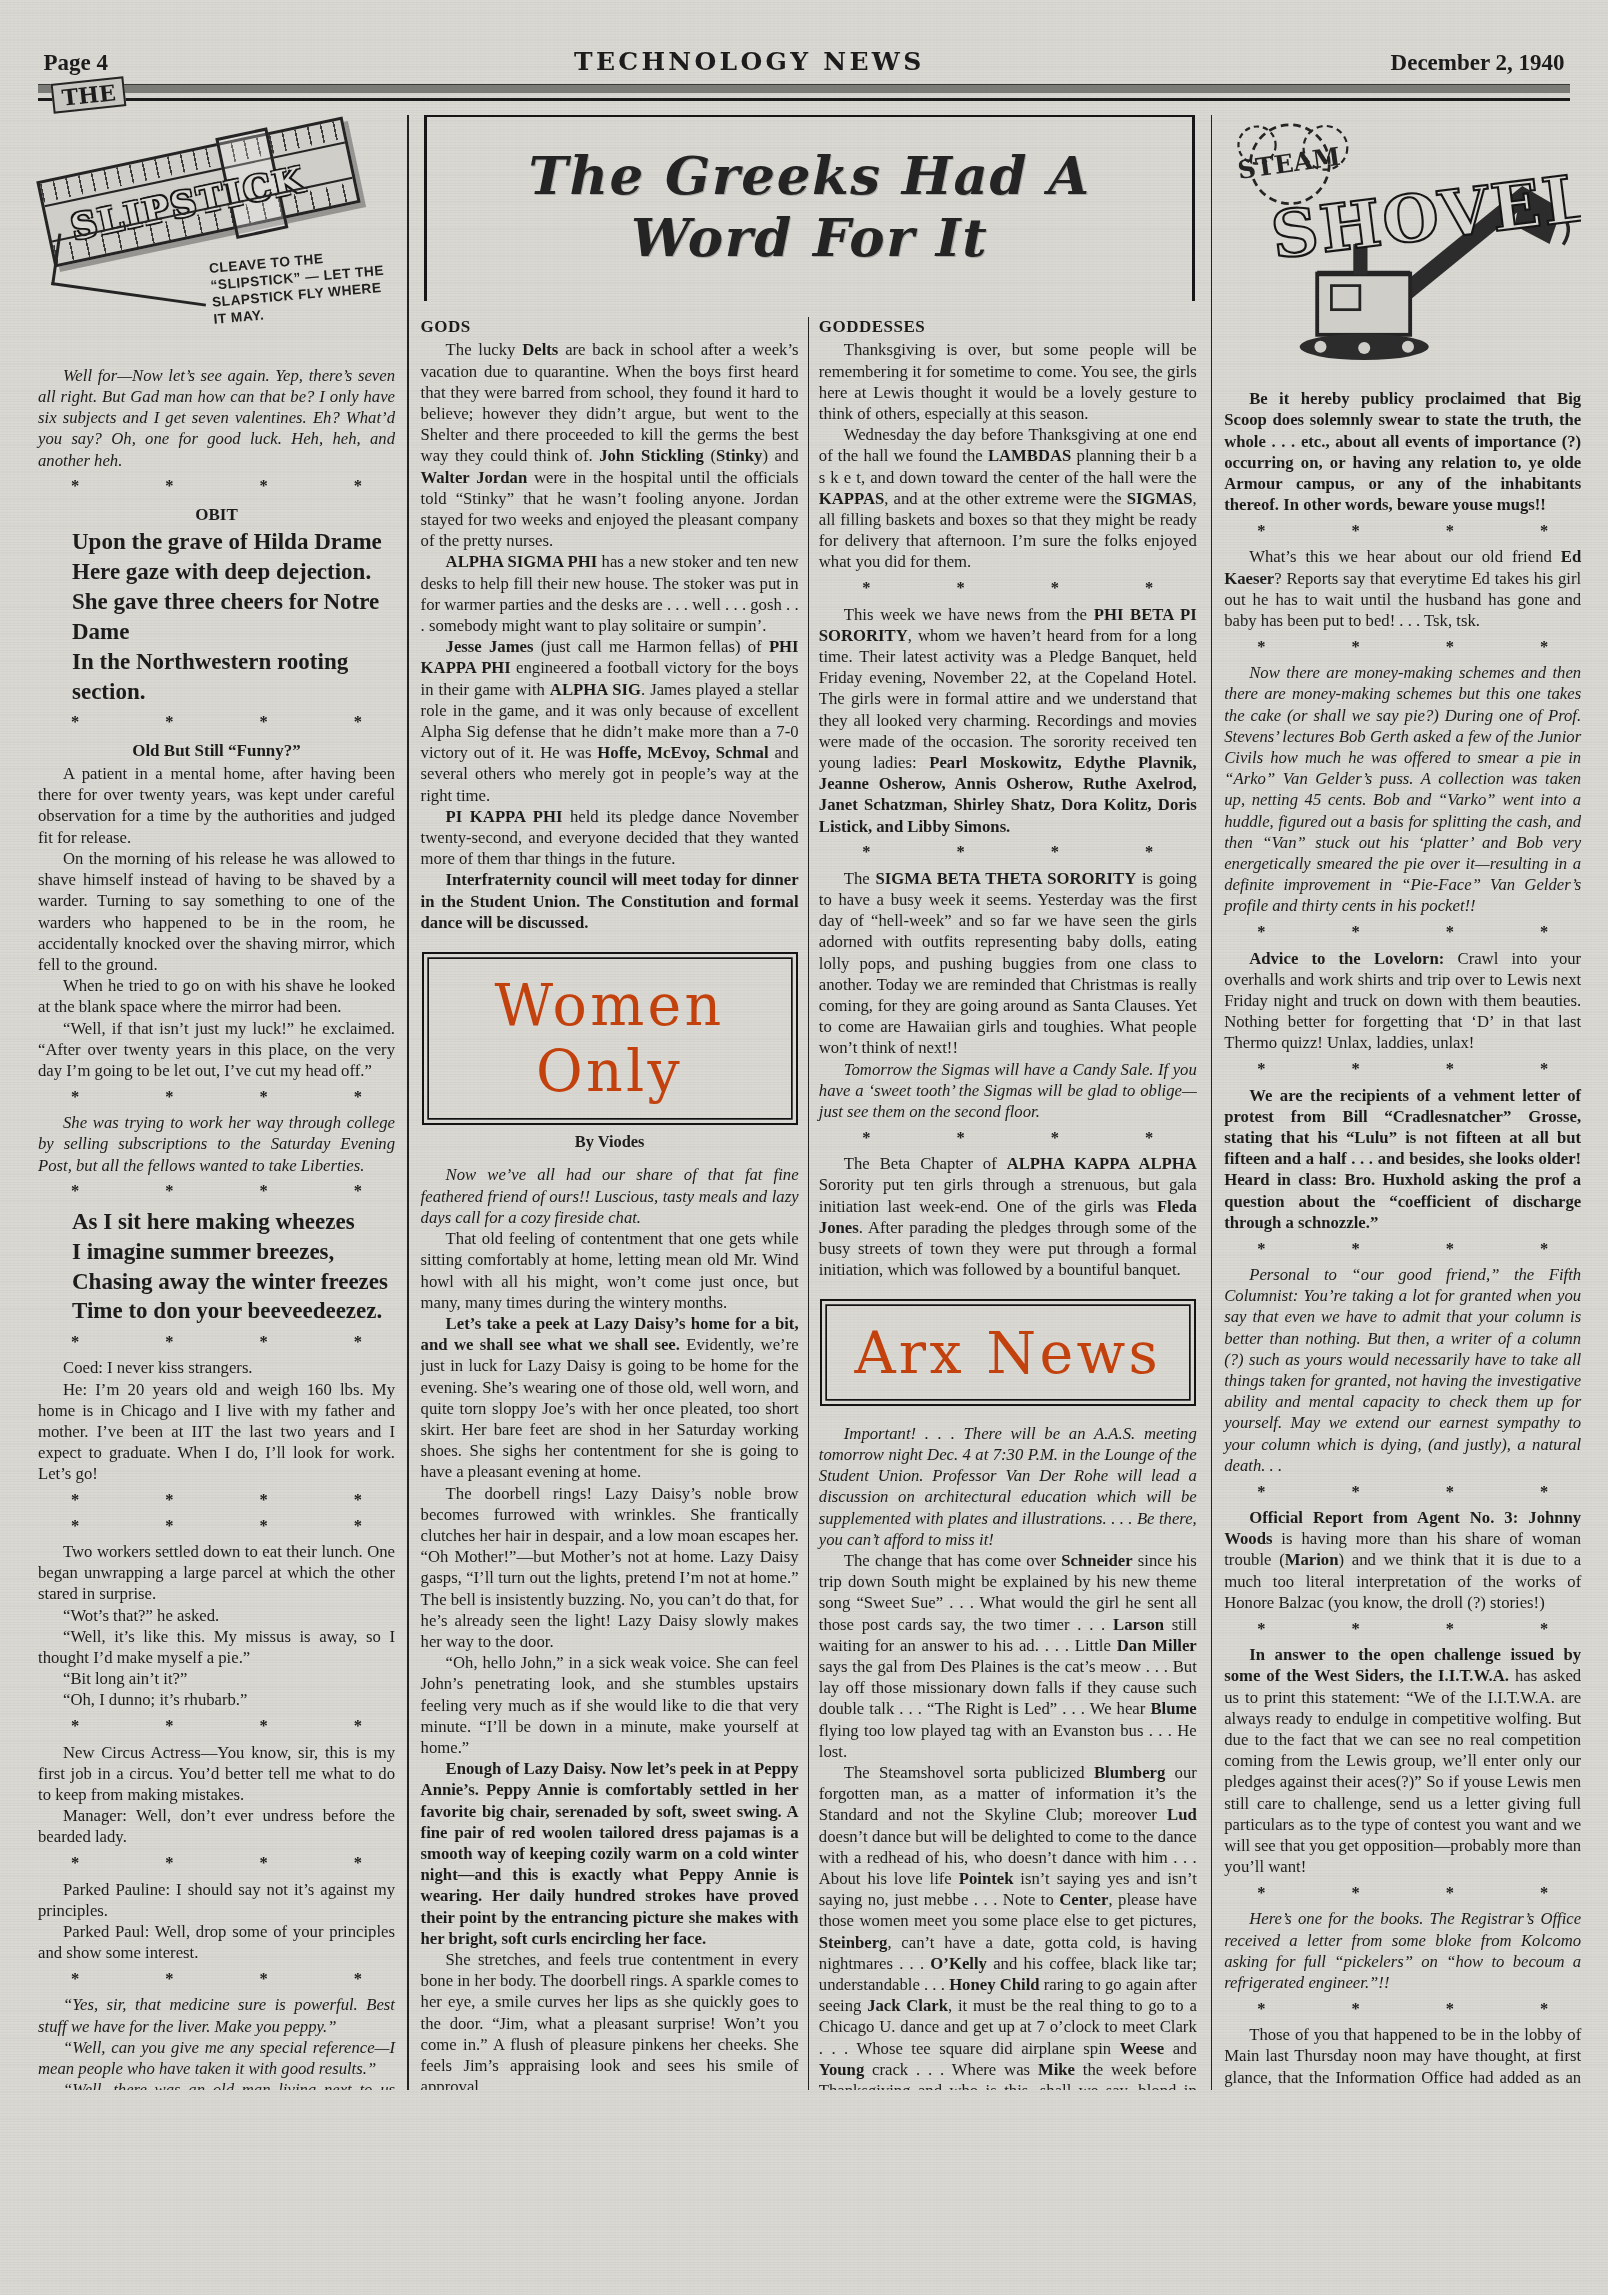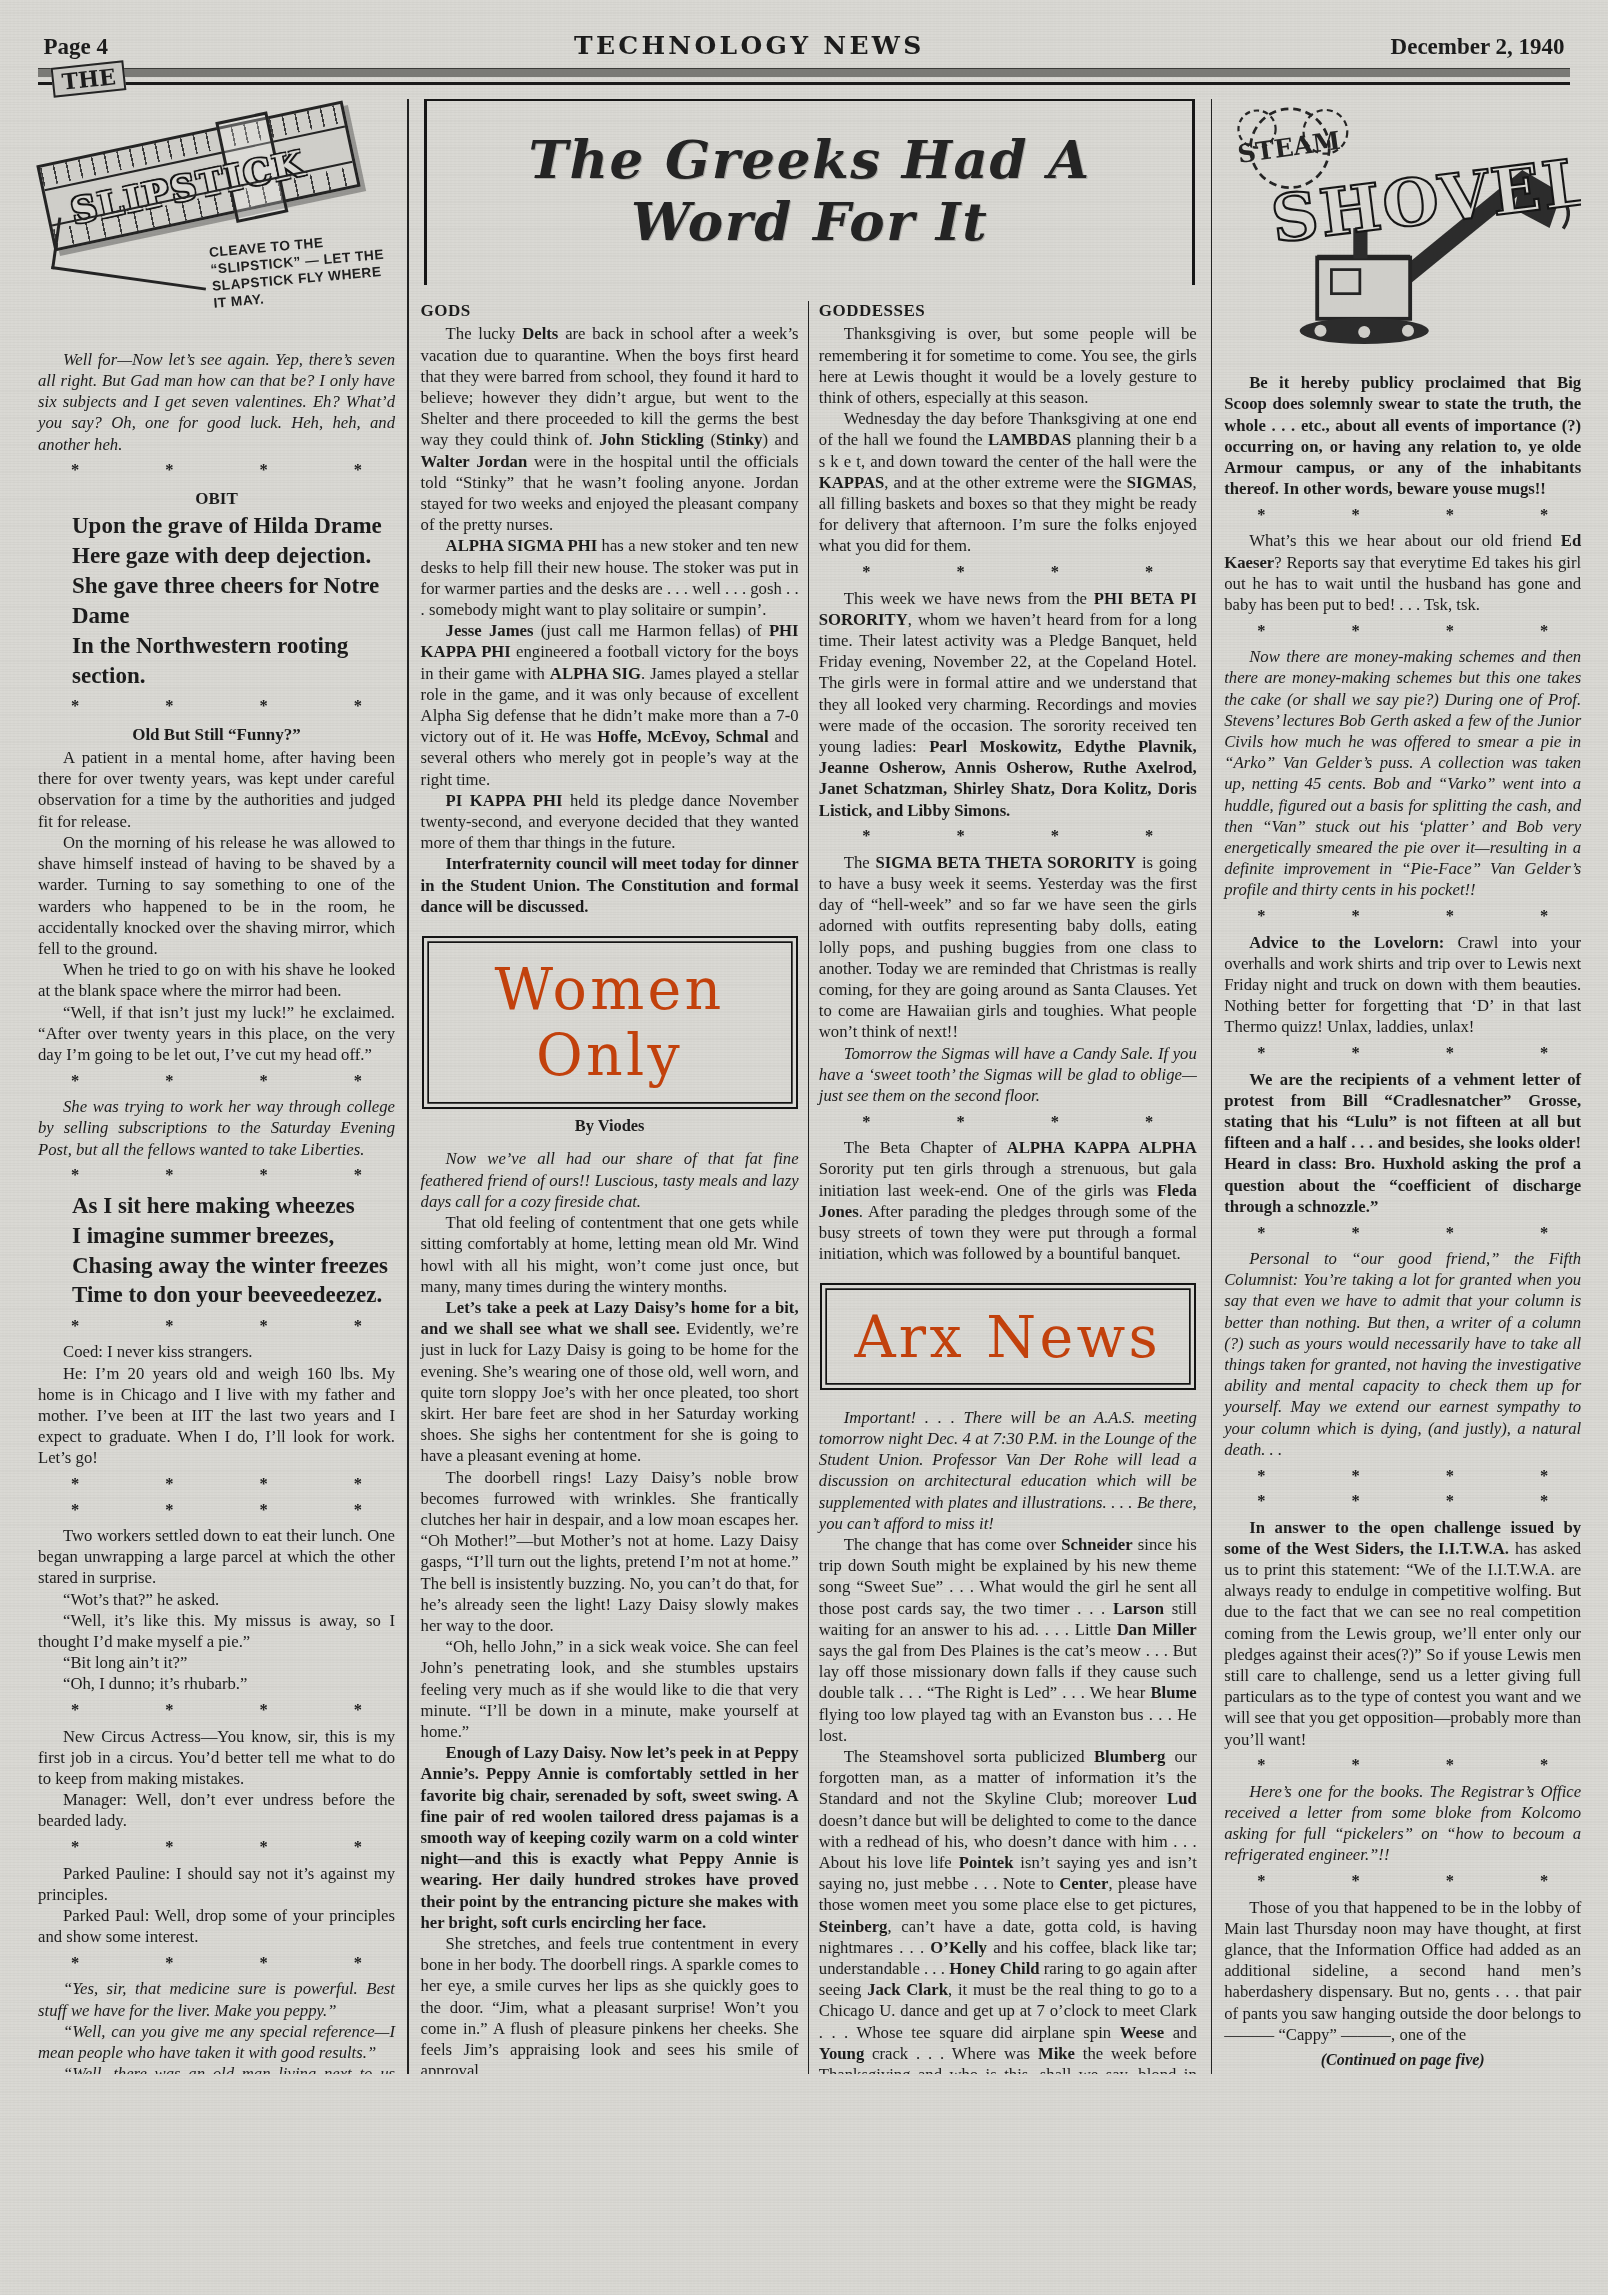--- a/index.html
+++ b/index.html
@@ -5,21 +5,21 @@
   html,body{margin:0;padding:0;}
   body{
     width:1608px;height:2295px;
     background-color:#d8d7d2;
     background-image:
       repeating-linear-gradient(0deg, rgba(0,0,0,0.025) 0 1.1px, transparent 1.1px 2.7px),
       repeating-linear-gradient(90deg, rgba(255,255,255,0.04) 0 1.6px, transparent 1.6px 3.8px);
     font-family:"Liberation Serif", serif;
     color:#1c1c1c;
   }
-  .page{width:1608px;height:2074px;overflow:hidden;box-sizing:border-box;padding:31px 38px 22px;}
+  .page{width:1608px;height:2074px;overflow:hidden;box-sizing:border-box;padding:31px 38px 22px;margin-top:16px;}
   
   .masthead-row{display:flex;align-items:baseline;justify-content:space-between;padding:0 5.5px;}
   .masthead-row .pgno,.masthead-row .pgdate{font-weight:bold;font-size:23px;}
   .masthead-row h1{margin:0;font-size:25px;letter-spacing:3.3px;font-weight:bold;font-family:"DejaVu Serif",serif;}
   .rule-band{height:8.8px;background:#7a7a76;margin-top:7.7px;border-top:1.1px solid #3a3a38;}
   .rule-thin{height:2.7px;background:#1a1a1a;margin-top:4.4px;}
   
   .cols{display:flex;margin-top:14.2px;}
   .gut{width:1.6px;background:#222;margin:0 12px;flex:0 0 auto;}
   .col{flex:0 0 357px;width:357px;}
@@ -232,20 +232,21 @@
           <p class="para">What’s this we hear about our old friend <b>Ed Kaeser</b>? Reports say that everytime Ed takes his girl out he has to wait until the husband has gone and baby has been put to bed! . . . Tsk, tsk.</p>
           <p class="stars">* * * *</p>
           <p class="para it">Now there are money-making schemes and then there are money-making schemes but this one takes the cake (or shall we say pie?) During one of Prof. Stevens’ lectures Bob Gerth asked a few of the Junior Civils how much he was offered to smear a pie in “Arko” Van Gelder’s puss. A collection was taken up, netting 45 cents. Bob and “Varko” went into a huddle, figured out a basis for splitting the cash, and then “Van” stuck out his ‘platter’ and Bob very energetically smeared the pie over it—resulting in a definite improvement in “Pie-Face” Van Gelder’s profile and thirty cents in his pocket!!</p>
           <p class="stars">* * * *</p>
           <p class="para"><b>Advice to the Lovelorn:</b> Crawl into your overhalls and work shirts and trip over to Lewis next Friday night and truck on down with them beauties. Nothing better for forgetting that ‘D’ in that last Thermo quizz! Unlax, laddies, unlax!</p>
           <p class="stars">* * * *</p>
           <p class="para bd">We are the recipients of a vehment letter of protest from Bill “Cradlesnatcher” Grosse, stating that his “Lulu” is not fifteen at all but fifteen and a half . . . and besides, she looks older! Heard in class: Bro. Huxhold asking the prof a question about the “coefficient of discharge through a schnozzle.”</p>
           <p class="stars">* * * *</p>
           <p class="para it">Personal to “our good friend,” the Fifth Columnist: You’re taking a lot for granted when you say that even we have to admit that your column is better than nothing. But then, a writer of a column (?) such as yours would necessarily have to take all things taken for granted, not having the investigative ability and mental capacity to check them up for yourself. May we extend our earnest sympathy to your column which is dying, (and justly), a natural death. . .</p>
           <p class="stars">* * * *</p>
+          <p class="para"><b>Official Report from Agent No. 3:</b> <b>Johnny Woods</b> is having more than his share of woman trouble (<b>Marion</b>) and we think that it is due to a much too literal interpretation of the works of Honore Balzac (you know, the droll (?) stories!)</p>
           <p class="stars">* * * *</p>
           <p class="para"><b>In answer to the open challenge issued by some of the West Siders, the I.I.T.W.A.</b> has asked us to print this statement: “We of the I.I.T.W.A. are always ready to endulge in competitive wolfing. But due to the fact that we can see no real competition coming from the Lewis group, we’ll enter only our pledges against their aces(?)” So if youse Lewis men still care to challenge, send us a letter giving full particulars as to the type of contest you want and we will see that you get opposition—probably more than you’ll want!</p>
           <p class="stars">* * * *</p>
           <p class="para it">Here’s one for the books. The Registrar’s Office received a letter from some bloke from Kolcomo asking for full “pickelers” on “how to becoum a refrigerated engineer.”!!</p>
           <p class="stars">* * * *</p>
           <p class="para">Those of you that happened to be in the lobby of Main last Thursday noon may have thought, at first glance, that the Information Office had added as an additional sideline, a second hand men’s haberdashery dispensary. But no, gents . . . that pair of pants you saw hanging outside the door belongs to ——— “Cappy” ———, one of the</p>
           <p class="cont">(Continued on page five)</p>
         </div>
     </section>
 

